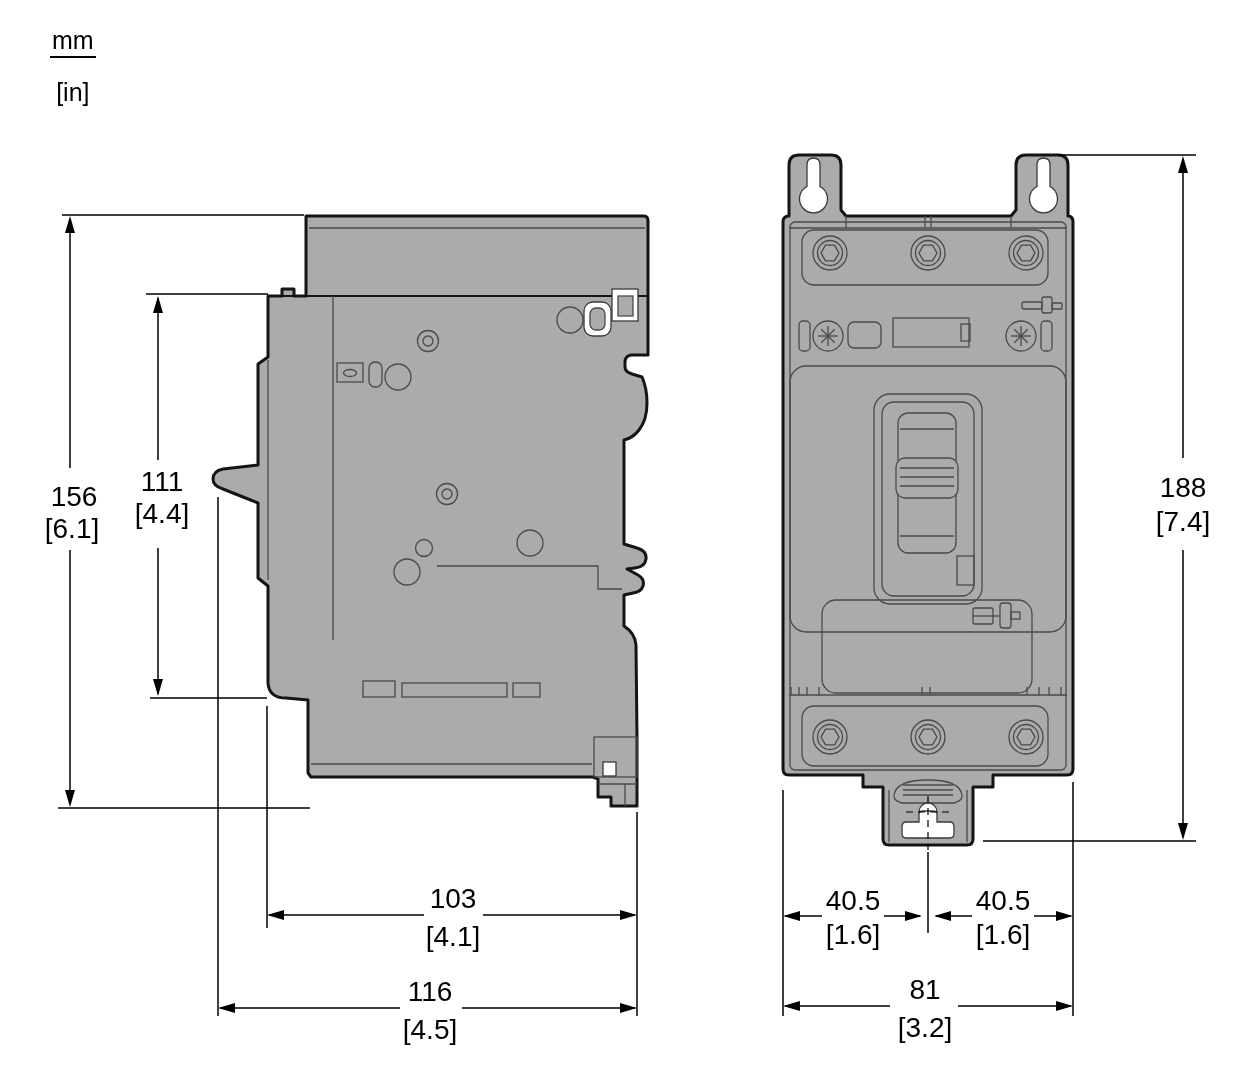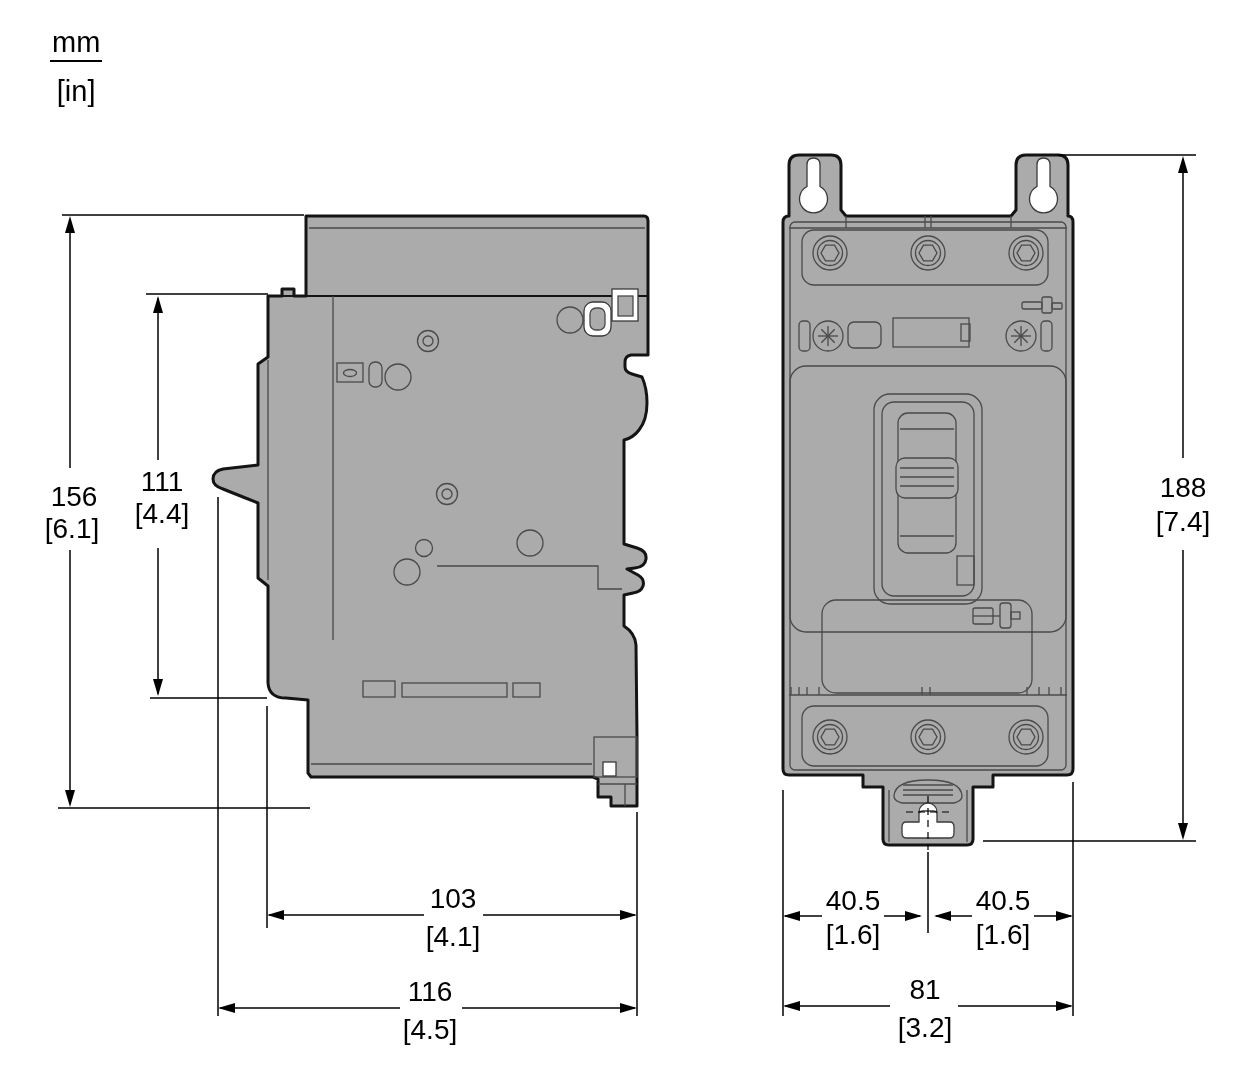--- a/index.html
+++ b/index.html
@@ -1,20 +1,20 @@
 <!DOCTYPE html>
 <html><head>
 <meta charset="utf-8">
 <style>
   html,body{margin:0;padding:0;background:#ffffff;}
   body{font-family:"Liberation Sans", sans-serif;}
   #canvas{position:relative;width:1254px;height:1081px;background:#ffffff;overflow:hidden;}
-  .units{position:absolute;top:26px;left:50px;text-align:center;font-size:29px;line-height:1.12;color:#000;}
+  .units{position:absolute;top:26px;left:50px;text-align:center;font-size:25px;line-height:1.12;color:#000;}
   .units .mm{border-bottom:2px solid #000;padding:0 2px 2px 2px;}
-  .units .in{padding-top:13px;}
+  .units .in{padding-top:20px;}
   svg{position:absolute;top:0;left:0;}
   svg text{font-family:"Liberation Sans", sans-serif;font-size:28px;fill:#000;text-anchor:middle;}
   .outline{fill:#ababab;stroke:#141414;stroke-width:3;stroke-linejoin:round;}
   .med{stroke:#141414;stroke-width:2;fill:none;}
   .thin{fill:none;stroke:#4a4a4a;stroke-width:1.3;}
   .thinf{fill:#ababab;stroke:#4a4a4a;stroke-width:1.3;}
   .white{fill:#ffffff;stroke:#3a3a3a;stroke-width:1.3;}
   .dim{stroke:#000;stroke-width:1.5;fill:none;}
   .arr{fill:#000;stroke:none;}
   .dash{stroke:#000;stroke-width:1.2;stroke-dasharray:7 5;fill:none;}

